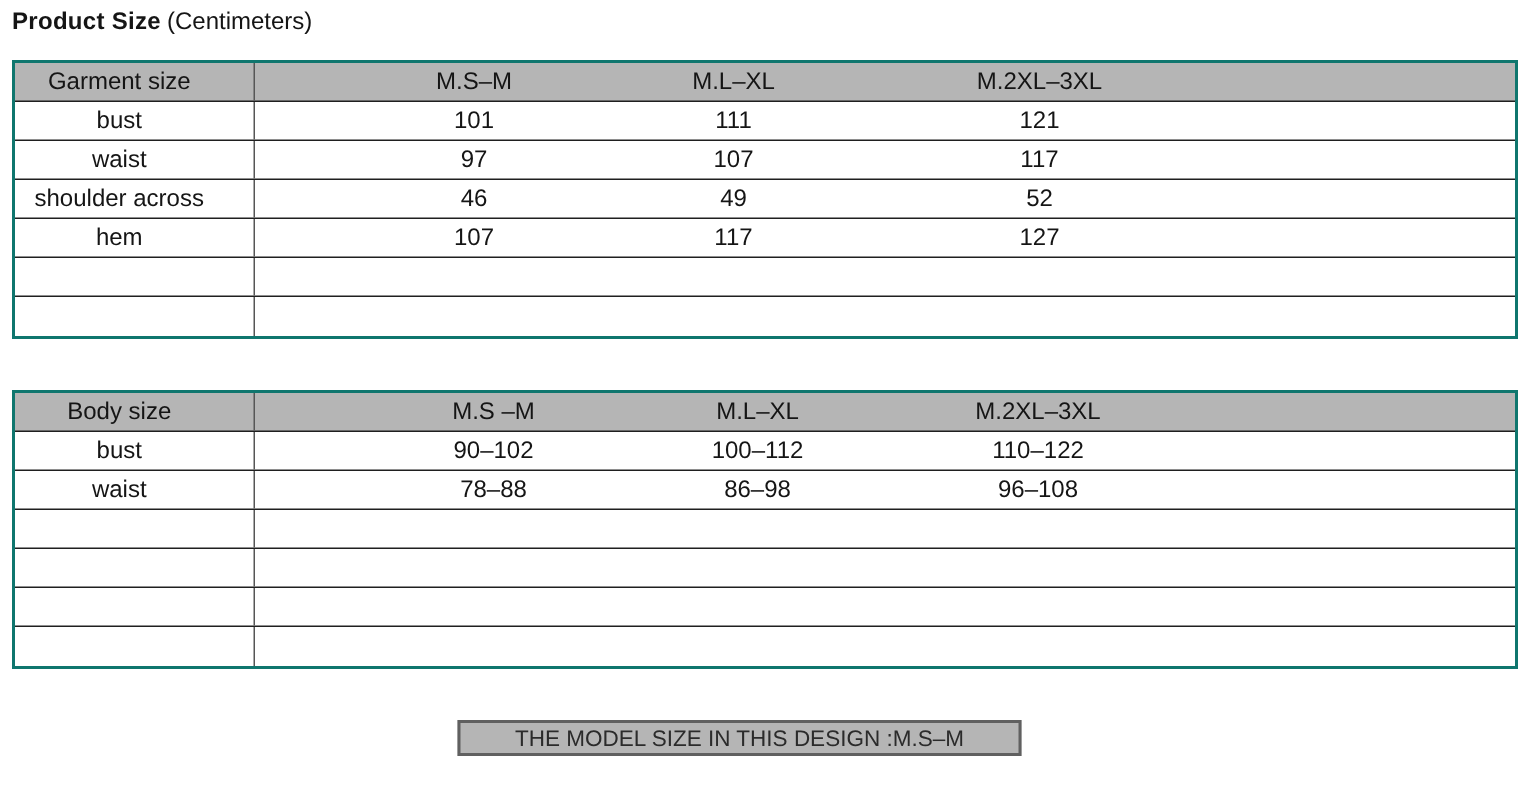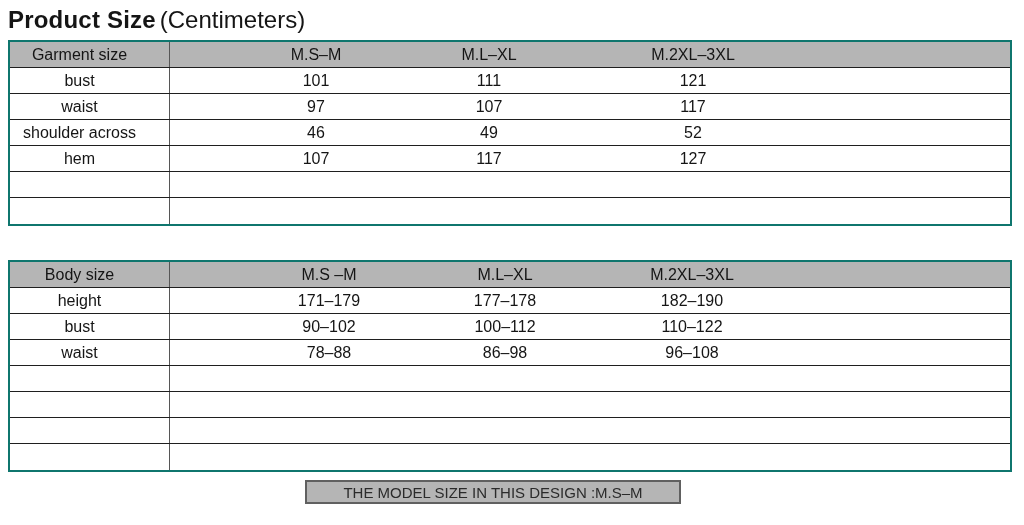--- a/index.html
+++ b/index.html
@@ -1,20 +1,20 @@
 <!DOCTYPE html>
 <html><head>
 <meta charset="utf-8">
 <style>
   html,body { margin:0; padding:0; background:#ffffff; }
   .page {
     position:relative; width:1024px; height:525px; background:#ffffff;
     font-family:"Liberation Sans", sans-serif; color:#151515; overflow:hidden;
   }
-  .title { position:absolute; left:8px; top:6px; font-size:24px; white-space:nowrap; }
+  .title { position:absolute; left:8px; top:6px; font-size:16px; white-space:nowrap; }
   .title .main { font-weight:bold; letter-spacing:0.2px; }
   .title .sub  { font-weight:normal; margin-left:4px; }
 
   .size-table {
     position:absolute; left:8px; width:1004px; box-sizing:border-box;
     border:2px solid #0f766e;
   }
   .t1 { top:40px; }
   .t2 { top:260px; }
 
@@ -104,28 +104,20 @@
   <div class="size-table t2">
     <div class="trow header">
       <div class="cell-label">Body size</div>
       <div class="vals">
         <span class="v v0">M.S –M</span>
         <span class="v v1">M.L–XL</span>
         <span class="v v2">M.2XL–3XL</span>
       </div>
     </div>
     <div class="trow">
-      <div class="cell-label">height</div>
-      <div class="vals">
-        <span class="v v0">171–179</span>
-        <span class="v v1">177–178</span>
-        <span class="v v2">182–190</span>
-      </div>
-    </div>
-    <div class="trow">
       <div class="cell-label">bust</div>
       <div class="vals">
         <span class="v v0">90–102</span>
         <span class="v v1">100–112</span>
         <span class="v v2">110–122</span>
       </div>
     </div>
     <div class="trow">
       <div class="cell-label">waist</div>
       <div class="vals">

